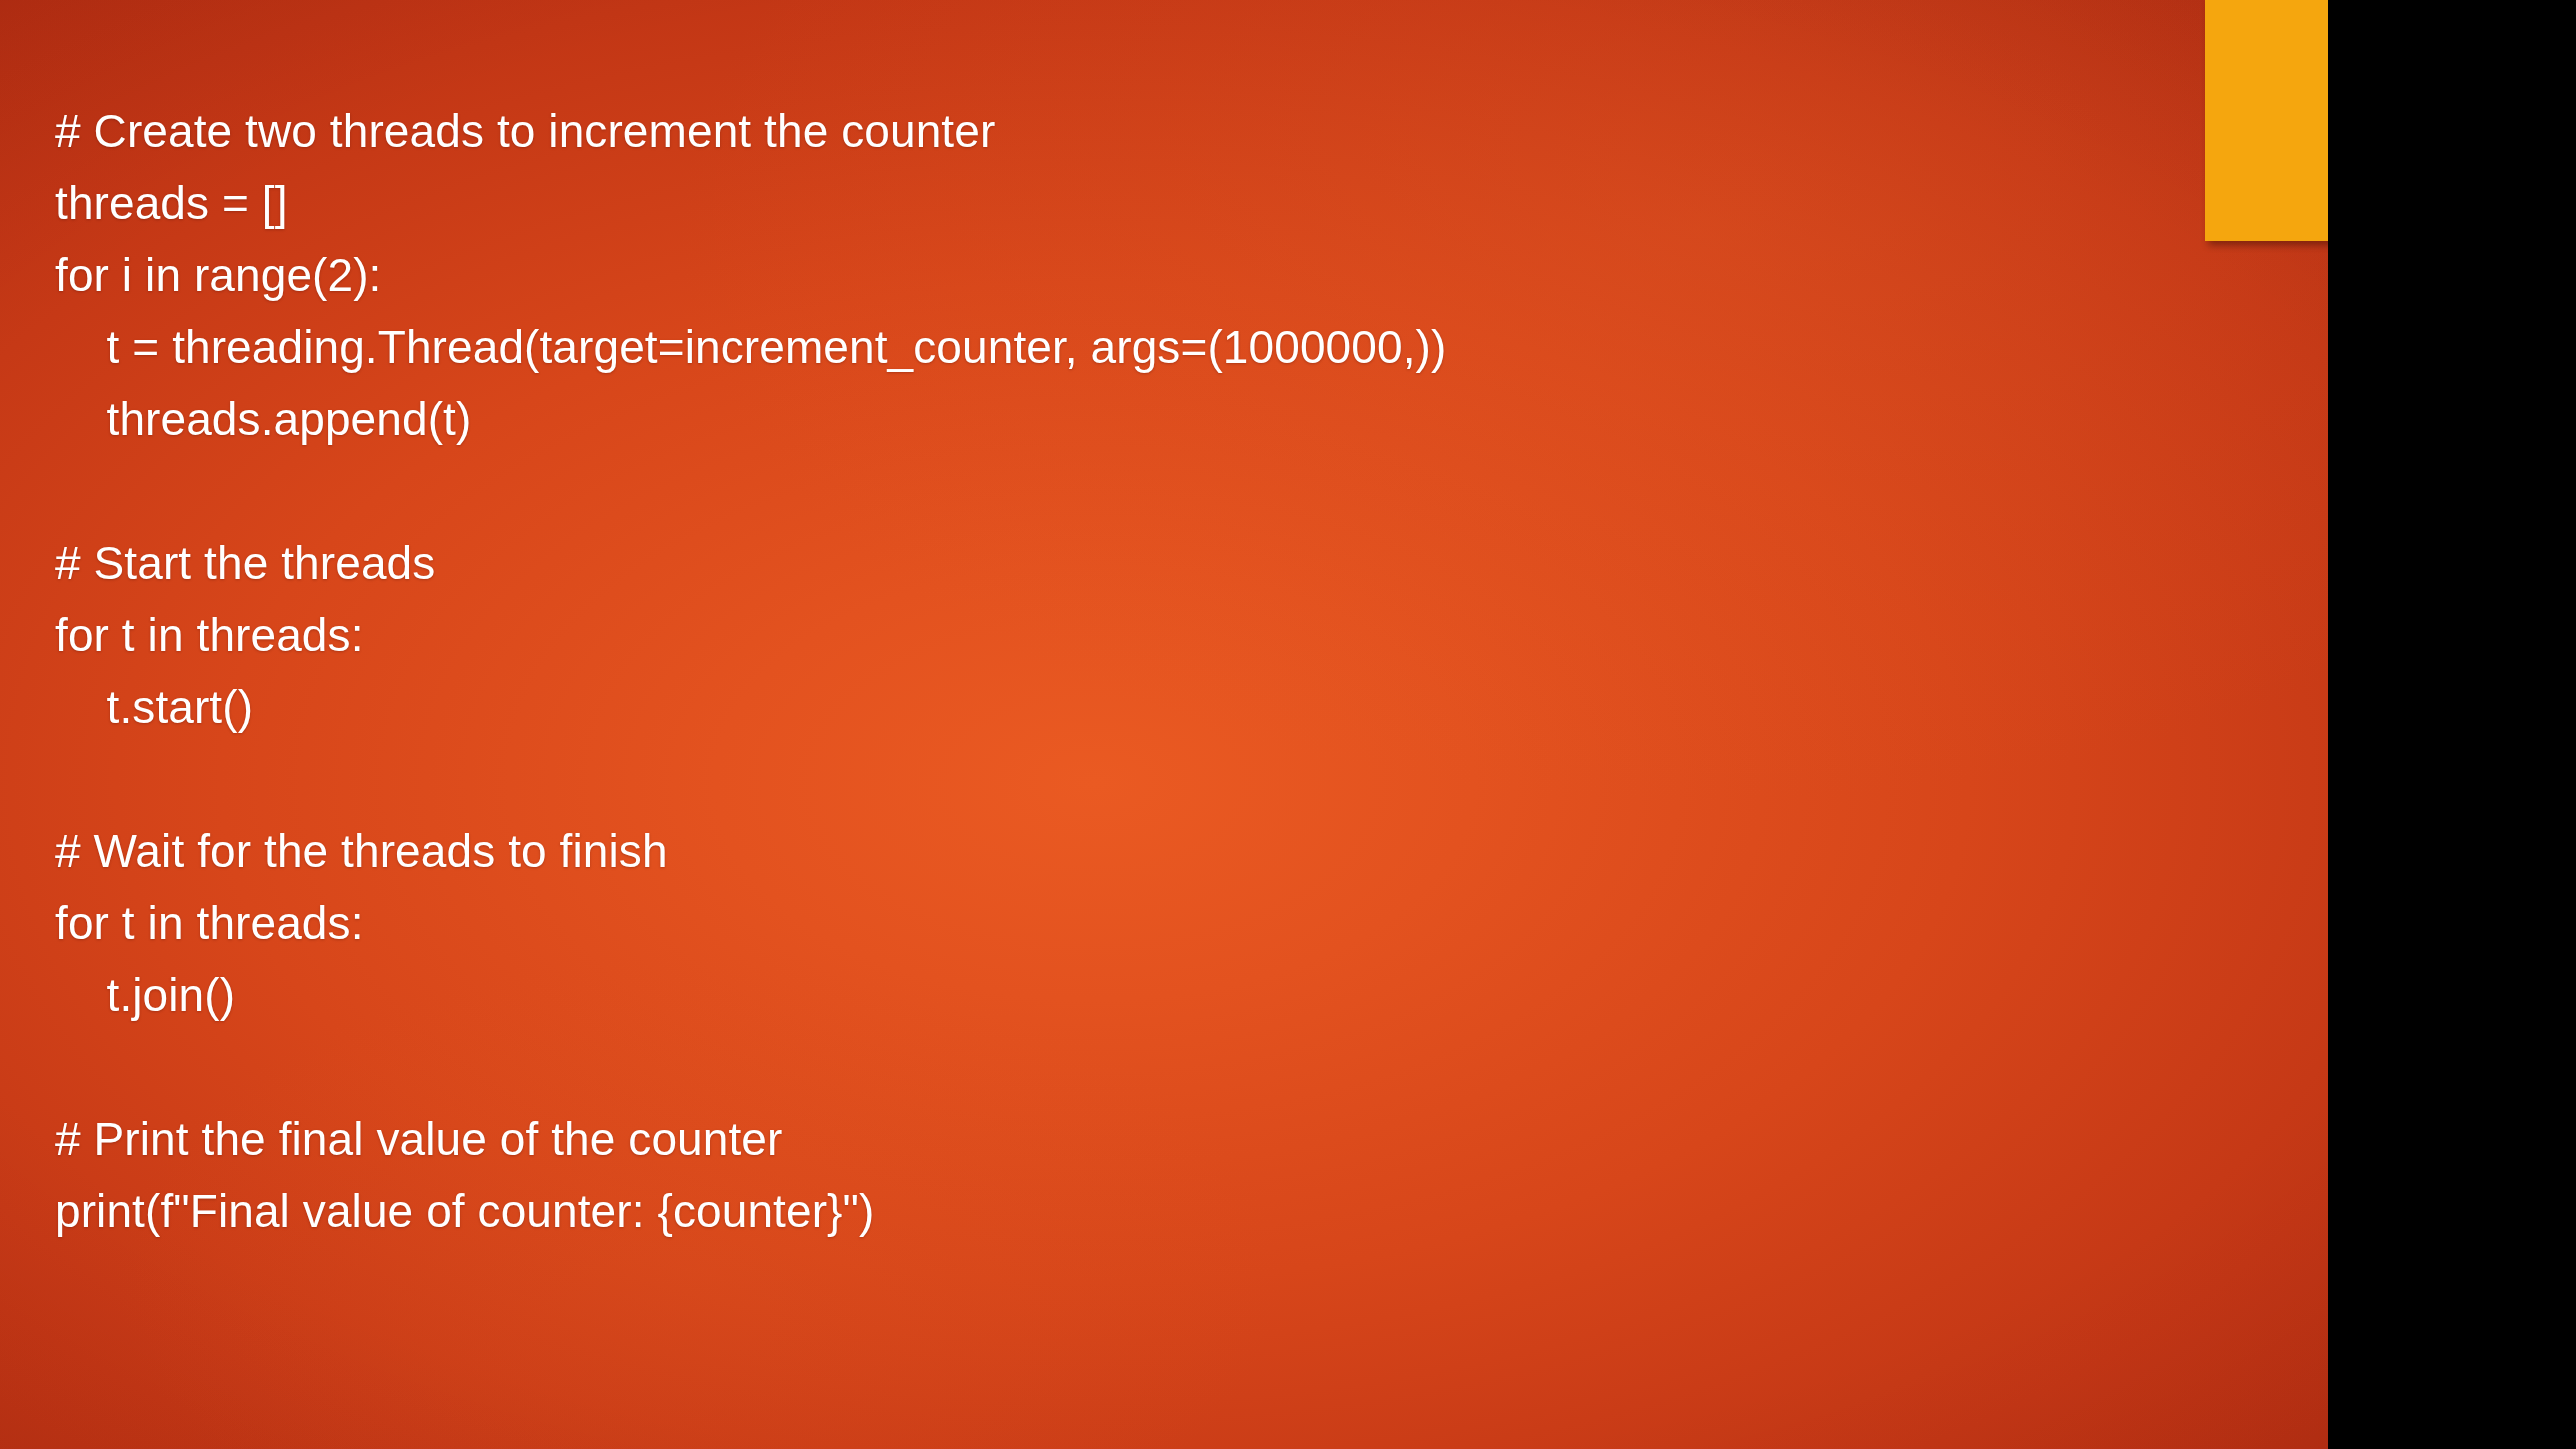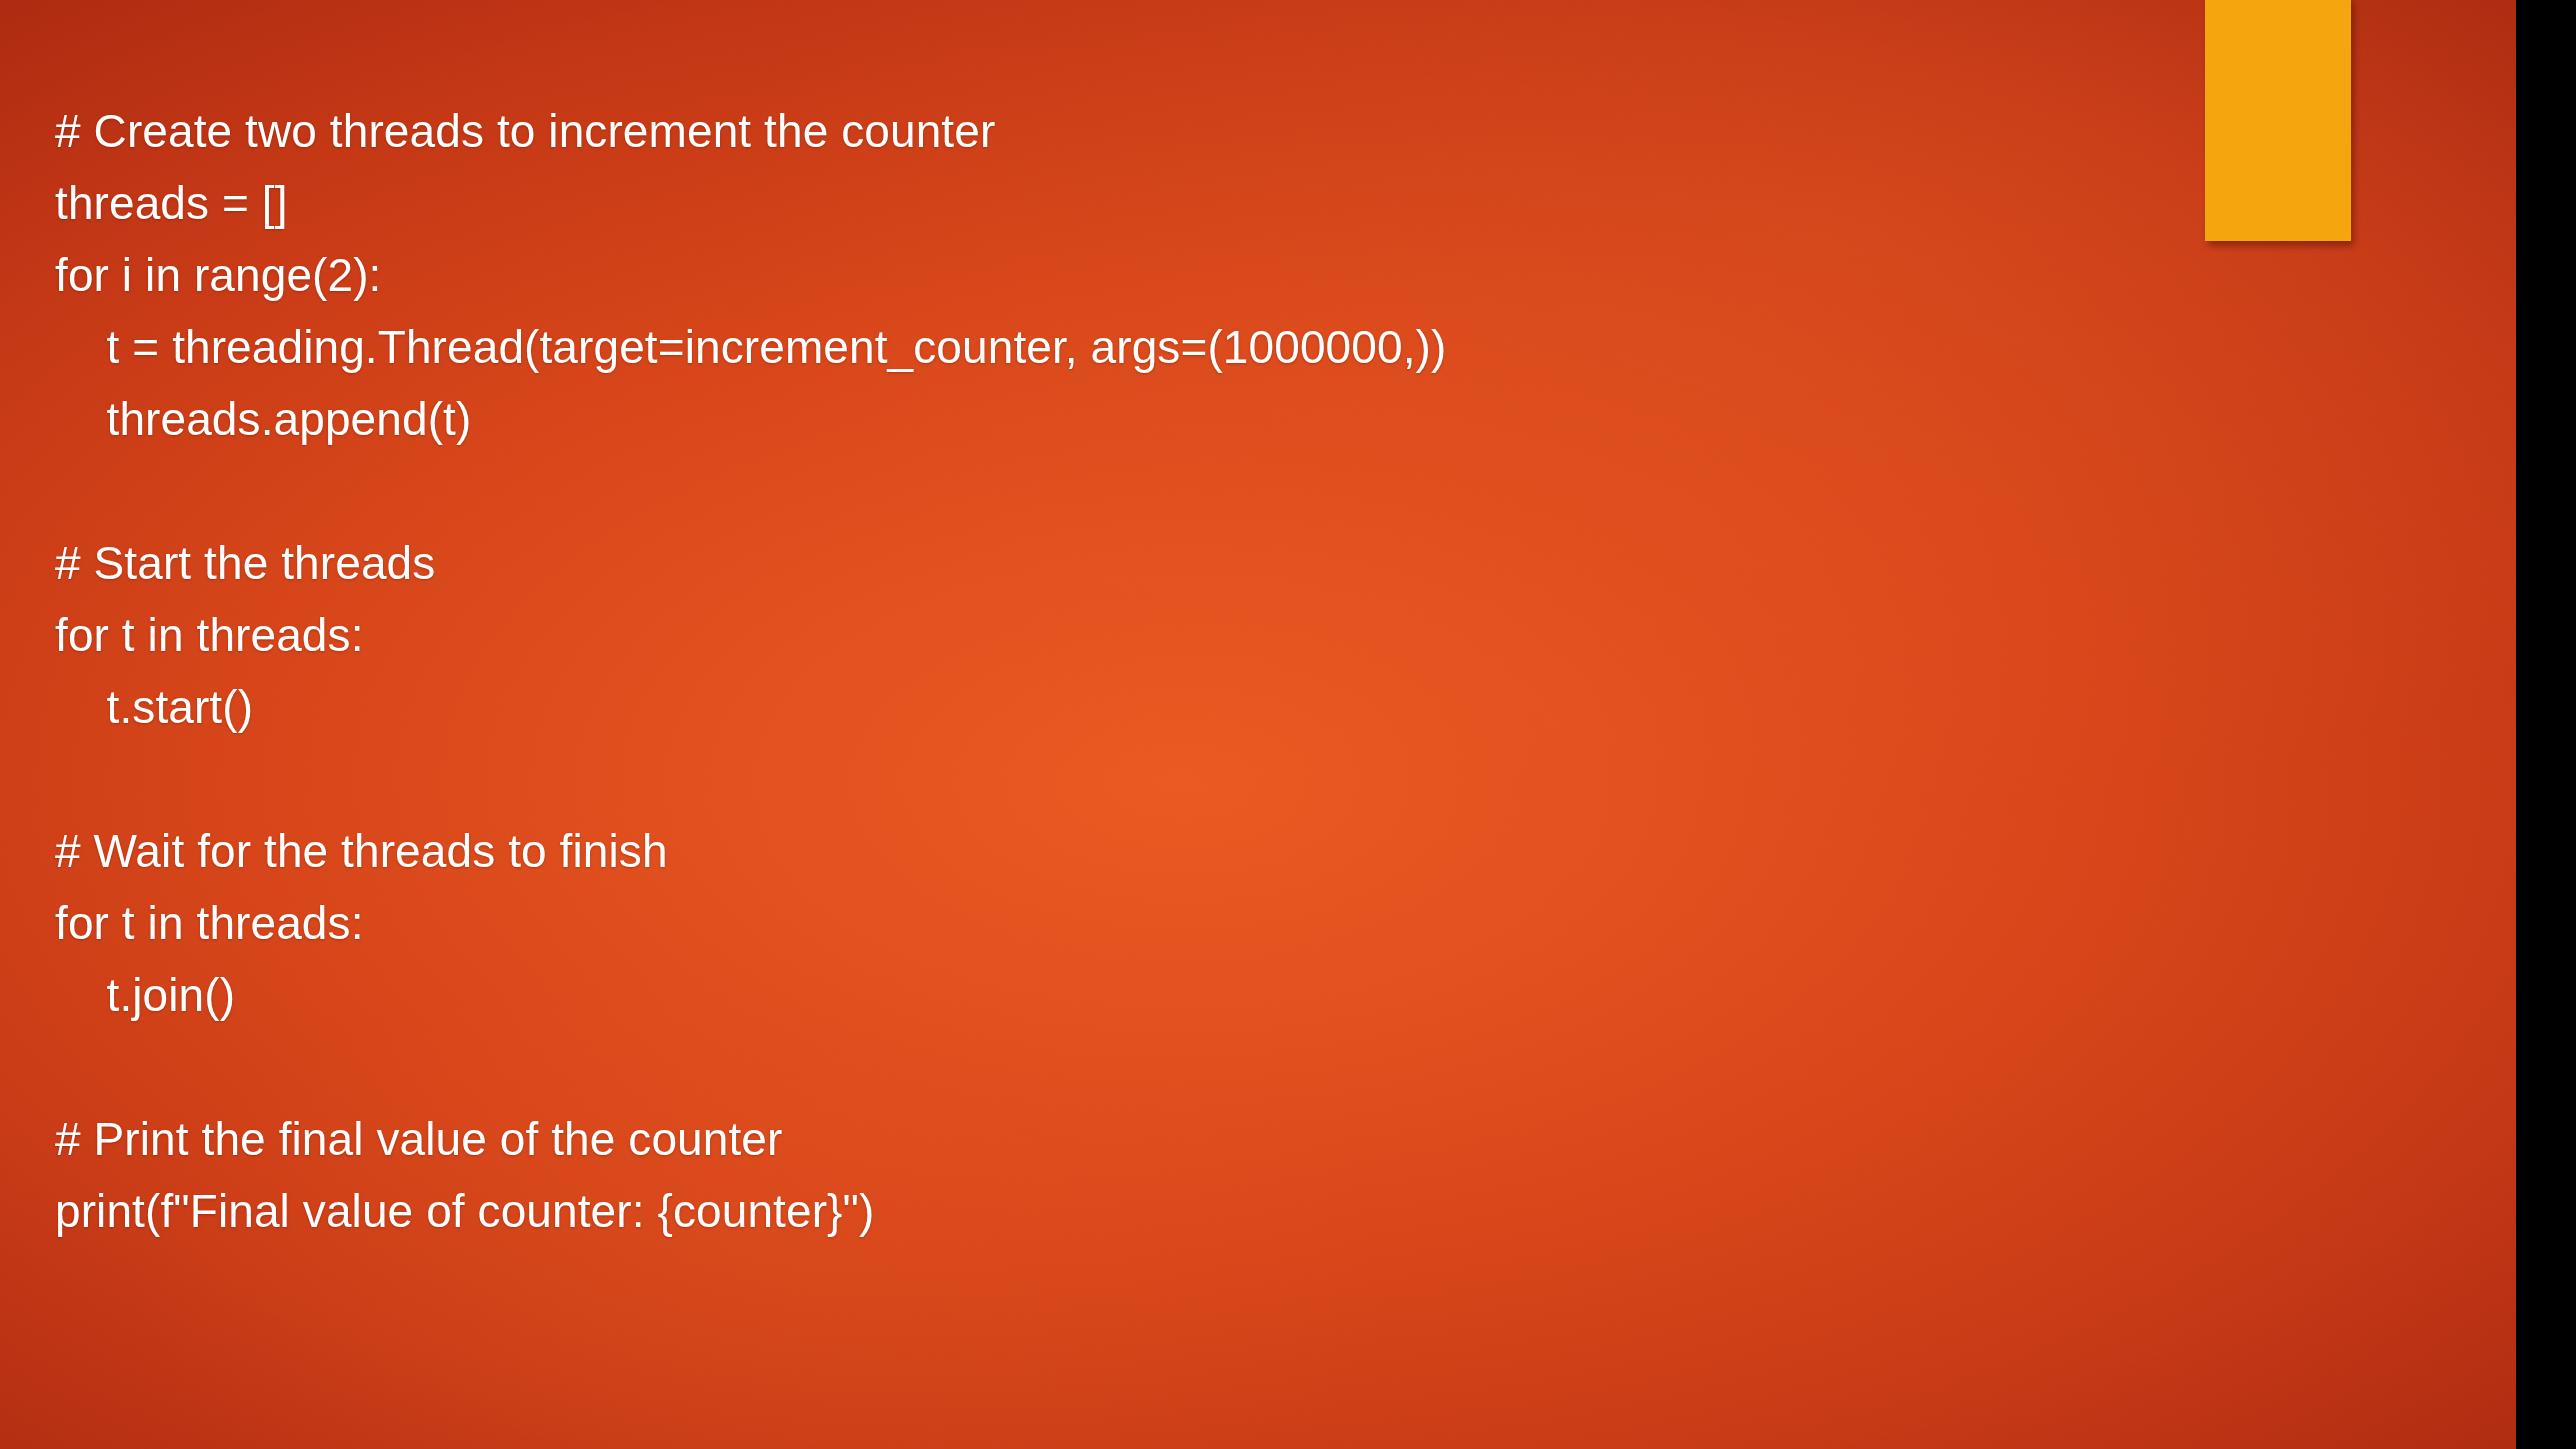--- a/index.html
+++ b/index.html
@@ -2,21 +2,21 @@
 <html style="font-size:10.3px"><head>
 <meta charset="utf-8">
 <style>
   html, body {
     margin: 0;
     padding: 0;
     background: #000;
   }
   #slide {
     position: relative;
-    width: 2516px;
+    width: 2328px;
     height: 1449px;
     overflow: hidden;
     background-color: #737373;
     font-family: "Liberation Sans", sans-serif;
   }
   
   #bg-base {
     position: absolute;
     inset: 0;
     background:

